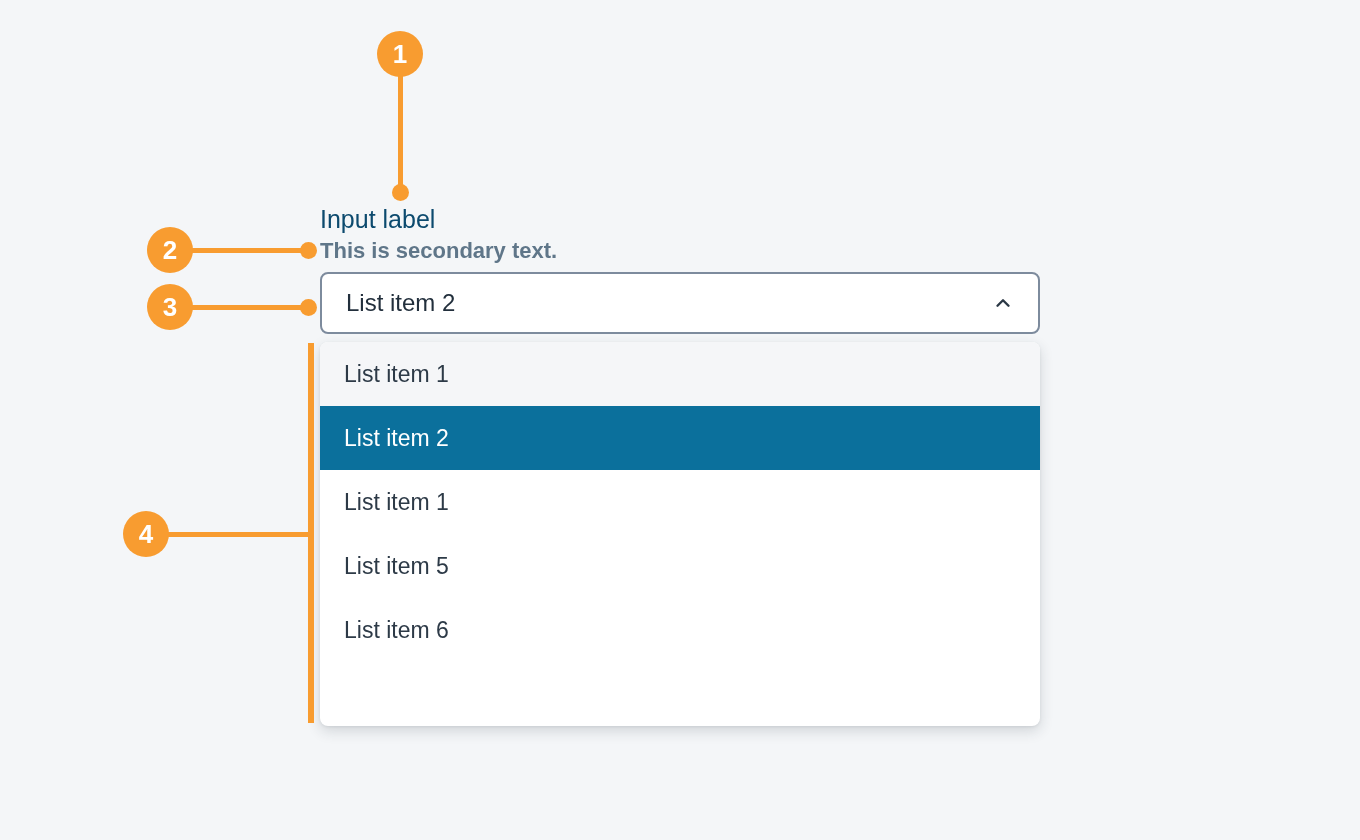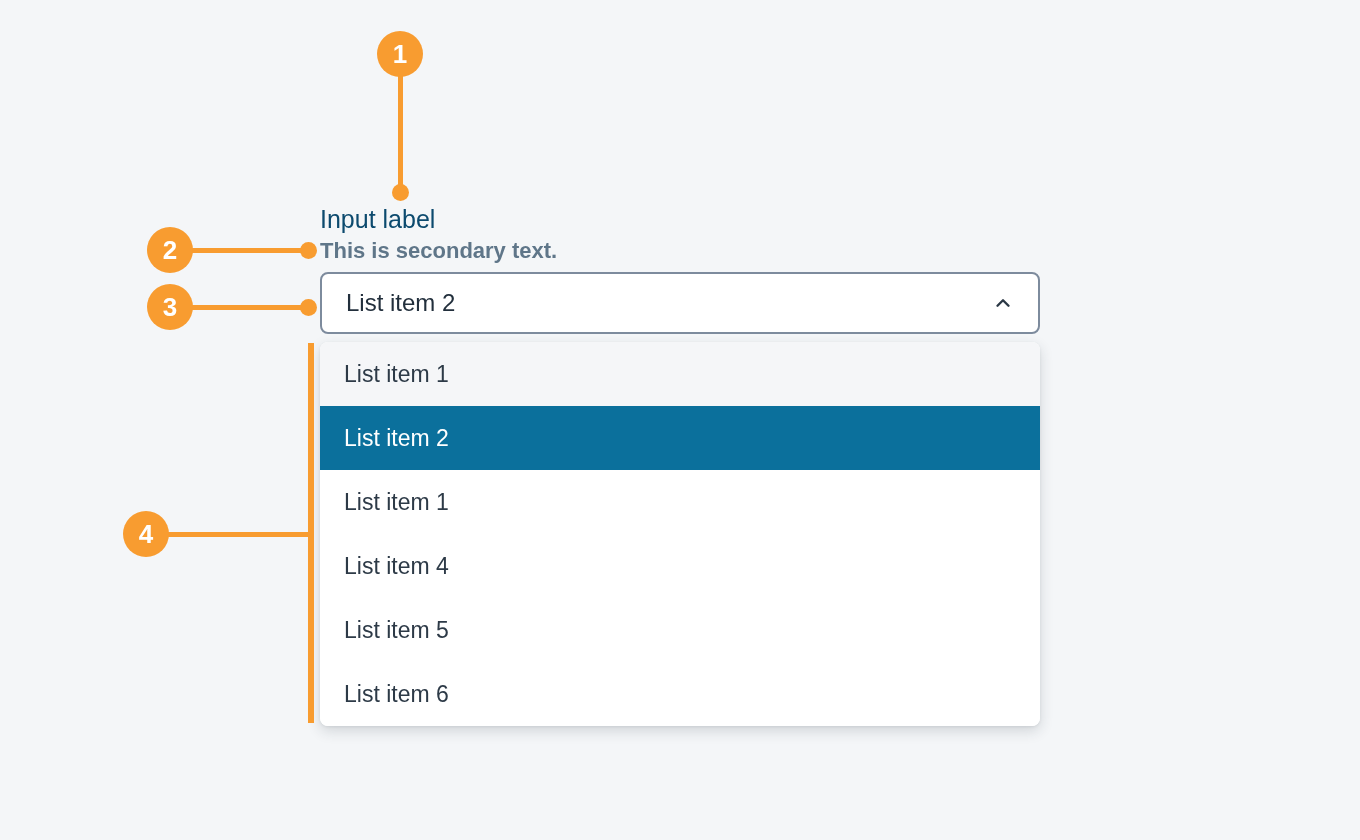--- a/index.html
+++ b/index.html
@@ -137,16 +137,15 @@
     <svg width="22" height="22" viewBox="0 0 24 24" fill="none" stroke="#2b3845" stroke-width="2.6" stroke-linecap="round" stroke-linejoin="round">
       <polyline points="6,15 12,9 18,15"></polyline>
     </svg>
   </span>
 </div>
 
 <div class="dropdown-panel">
   <div class="dropdown-item subtle">List item 1</div>
   <div class="dropdown-item selected">List item 2</div>
   <div class="dropdown-item">List item 1</div>
-  <div class="dropdown-item">List item 4</div>
   <div class="dropdown-item">List item 5</div>
   <div class="dropdown-item">List item 6</div>
 </div>
 
 </body></html>

